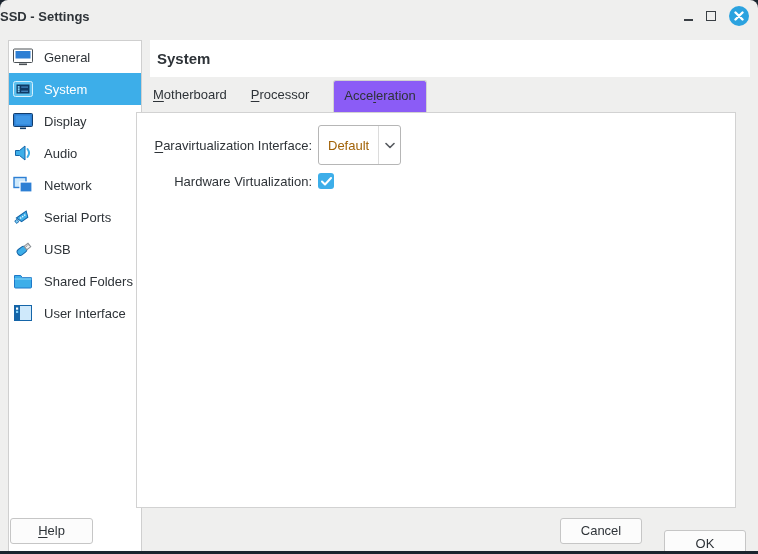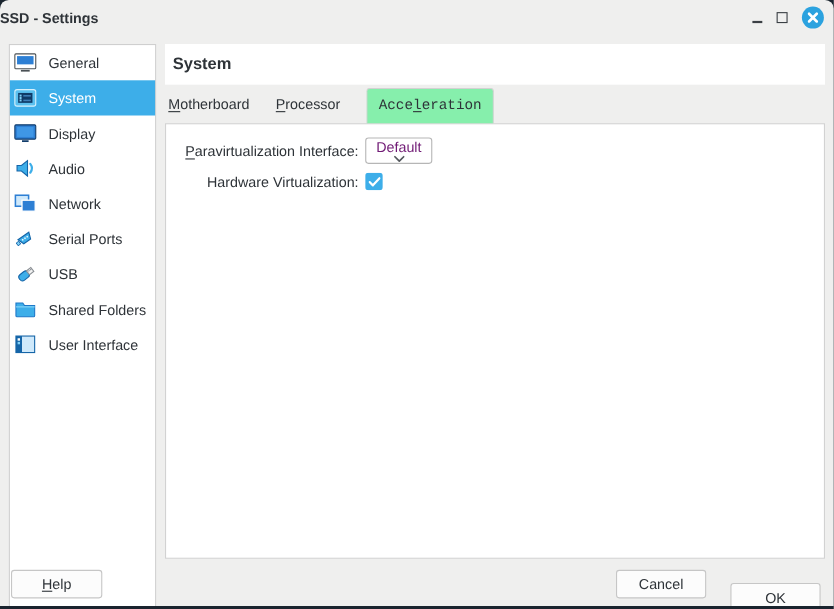--- a/index.html
+++ b/index.html
@@ -53,36 +53,36 @@
   }
   .header-title { font-size: 15px; font-weight: bold; color: #2e3338; }
   
   .tabstrip {
     position: absolute; left: 150px; top: 77px; width: 600px; height: 36px;
     display: flex; align-items: center; padding-left: 3px; gap: 24px;
     z-index: 2;
   }
   .tab { font-size: 13px; color: #2e3338; padding: 7px 0 8px; cursor: default; }
   .tab.active {
-    background: #86efac; border: 1px solid #d2d2d2; border-bottom: none;
-    border-radius: 3px 3px 0 0; padding: 7px 10px 9px; margin-bottom: -1px; font-family: Liberation Mono, monospace;
+    background: #8b5cf6; border: 1px solid #d2d2d2; border-bottom: none;
+    border-radius: 3px 3px 0 0; padding: 7px 10px 9px; margin-bottom: -1px;
   }
   u { text-underline-offset: 2px; }
   
   .panel {
-    position: absolute; left: 150px; top: 112px; width: 600px; height: 396px;
+    position: absolute; left: 136px; top: 112px; width: 600px; height: 396px;
     background: #ffffff; border: 1px solid #d2d2d2; z-index: 1;
     padding-top: 12px;
   }
   .form-row { display: flex; align-items: center; margin-bottom: 8px; }
   .form-label { width: 175px; flex: none; text-align: right; font-size: 13px; color: #2e3338; }
   .control-cell { margin-left: 6px; display: flex; align-items: center; }
   .select {
-    height: 24px; background: #ffffff; border: 1px solid #b6b6b6; border-radius: 3px;
-    display: flex; align-items: center; font-size: 13px; color: #701a75; cursor: default; flex-direction: column;
+    height: 40px; background: #ffffff; border: 1px solid #b6b6b6; border-radius: 3px;
+    display: flex; align-items: center; font-size: 13px; color: #a16207; cursor: default;
   }
   .select-value { padding: 0 9px; }
   .select-divider { width: 1px; align-self: stretch; background: #dcdcdc; }
   .select-chevron { width: 21px; display: flex; justify-content: center; align-items: center; }
   .checkbox {
     width: 16px; height: 16px; border-radius: 3px; flex: none;
     display: flex; align-items: center; justify-content: center;
     border: 1px solid transparent; cursor: default;
   }
   .checkbox-label { margin-left: 7px; font-size: 13px; color: #2e3338; cursor: default; }

